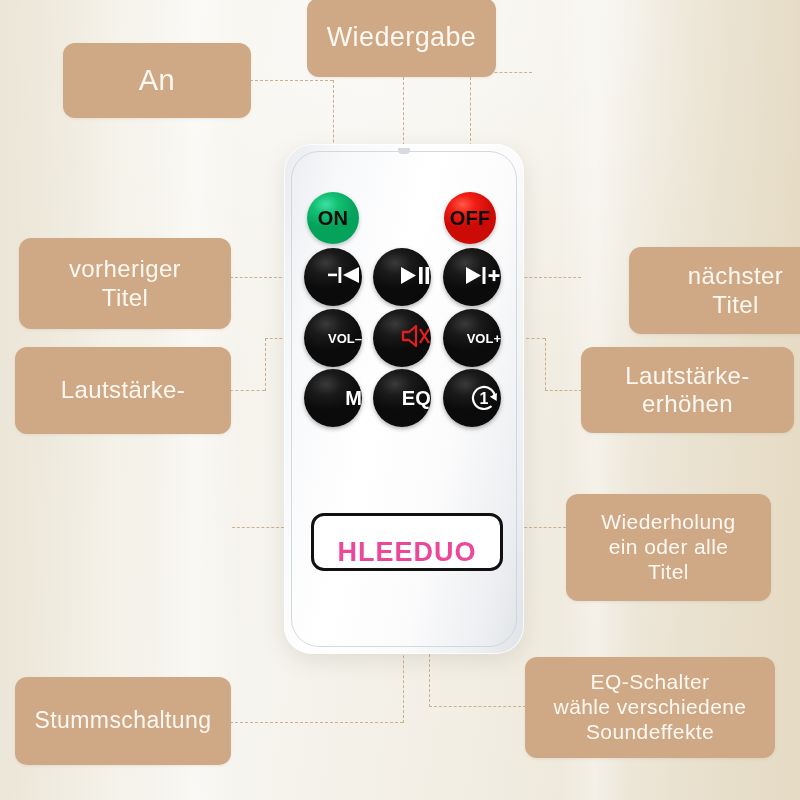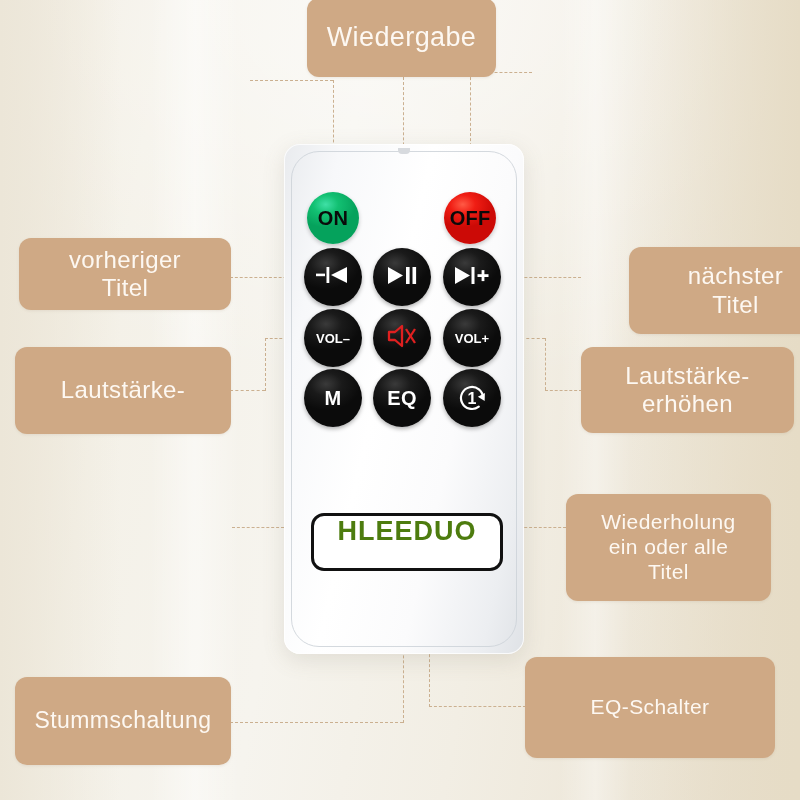--- a/index.html
+++ b/index.html
@@ -38,21 +38,21 @@
     text-align:center;
     font-weight:300;
     letter-spacing:.4px;
     line-height:1.18;
     box-shadow:0 1px 3px rgba(120,90,60,.10);
   }
 
   
   #remote{
     position:absolute;left:284px;top:144px;width:240px;height:510px;
-    border-radius:16px;
+    border-radius:28px;
     background:linear-gradient(103deg,#e9ebee 0%,#f7f8fa 16%,#ffffff 42%,#fbfbfc 66%,#eceef1 88%,#dfe2e6 100%);
     box-shadow:0 6px 22px rgba(120,110,95,.16), inset 0 0 0 1px rgba(255,255,255,.8);
   }
   #remote:before{ 
     content:"";position:absolute;inset:-3px;border-radius:37px;
     background:linear-gradient(103deg,rgba(255,255,255,.55),rgba(210,212,216,.35));
     z-index:-1;
   }
   .inner-rim{
     position:absolute;left:7px;top:7px;right:7px;bottom:7px;
@@ -66,39 +66,40 @@
   .btn{
     position:absolute;border-radius:50%;
     display:flex;align-items:center;justify-content:center;
     font-weight:700;
     user-select:none;
   }
   .btn.blk{
     background:radial-gradient(60% 45% at 38% 26%, #3a3a3a 0%, #1a1a1a 45%, #0b0b0b 100%);
     color:#fff;
     box-shadow:0 2px 4px rgba(0,0,0,.30);
+    justify-content:flex-end;
   }
   .btn.grn{
     background:radial-gradient(58% 44% at 36% 24%, #3fe0a6 0%, #12c072 42%, #05a25c 100%);
     color:#0a0a0a;
     box-shadow:0 2px 4px rgba(0,0,0,.22);
   }
   .btn.red{
     background:radial-gradient(58% 44% at 36% 24%, #ff5a45 0%, #f01d14 42%, #cc0a06 100%);
     color:#0a0a0a;
     box-shadow:0 2px 4px rgba(0,0,0,.22);
   }
   .btn .lbl{font-size:15px;letter-spacing:.2px;}
   .btn .lbl.sm{font-size:13px;font-weight:600;letter-spacing:0;}
   .btn .lbl.big{font-size:20px;font-weight:700;}
   .logo{
     position:absolute;left:27px;top:369px;width:186px;height:52px;
     border:3px solid #111;border-radius:13px;
-    display:flex;align-items:flex-start;justify-content:center;
-    font-size:27px;font-weight:700;letter-spacing:1px;color:#4d7c0f;
+    display:flex;align-items:flex-end;justify-content:center;
+    font-size:27px;font-weight:700;letter-spacing:1px;color:#ec4899;
     background:#fff;
   }
 </style>
 </head>
 <body>
 
 <div id="stage">
 
   <div class="band b1"></div>
   <div class="band b2"></div>
@@ -220,27 +221,30 @@
           <text x="17" y="23" text-anchor="middle" font-family="'Liberation Sans',sans-serif" font-size="16" font-weight="700" fill="#fff">1</text>
         </svg>
       </span>
     </div>
 
     <div class="logo">
       <span>HLEEDUO</span>
     </div>
   </div>
 
+  <div class="cal" style="left:63px;top:43px;width:188px;height:75px;font-size:29px;">
+    <span>An</span>
+  </div>
 
   <div class="cal" style="left:307px;top:-2px;width:189px;height:79px;font-size:27px;">
     <span>Wiedergabe</span>
   </div>
 
 
-  <div class="cal" style="left:19px;top:238px;width:212px;height:72px;font-size:24px;flex-direction:column;">
+  <div class="cal" style="left:19px;top:238px;width:212px;height:91px;font-size:24px;flex-direction:column;">
     <span>vorheriger</span>
     <span>Titel</span>
   </div>
 
   <div class="cal" style="left:581px;top:247px;width:213px;height:87px;font-size:24px;flex-direction:column;margin-left:48px;">
     <span>nächster</span>
     <span>Titel</span>
   </div>
 
   <div class="cal" style="left:15px;top:347px;width:216px;height:87px;font-size:24px;flex-direction:column;">
@@ -258,15 +262,17 @@
     <span>ein oder alle</span>
     <span>Titel</span>
   </div>
 
   <div class="cal" style="left:15px;top:677px;width:216px;height:88px;font-size:23px;">
     <span>Stummschaltung</span>
   </div>
 
   <div class="cal" style="left:525px;top:657px;width:250px;height:101px;font-size:21px;flex-direction:column;">
     <span>EQ-Schalter</span>
+    <span>wähle verschiedene</span>
+    <span>Soundeffekte</span>
   </div>
 
 </div>
 
 </body></html>

